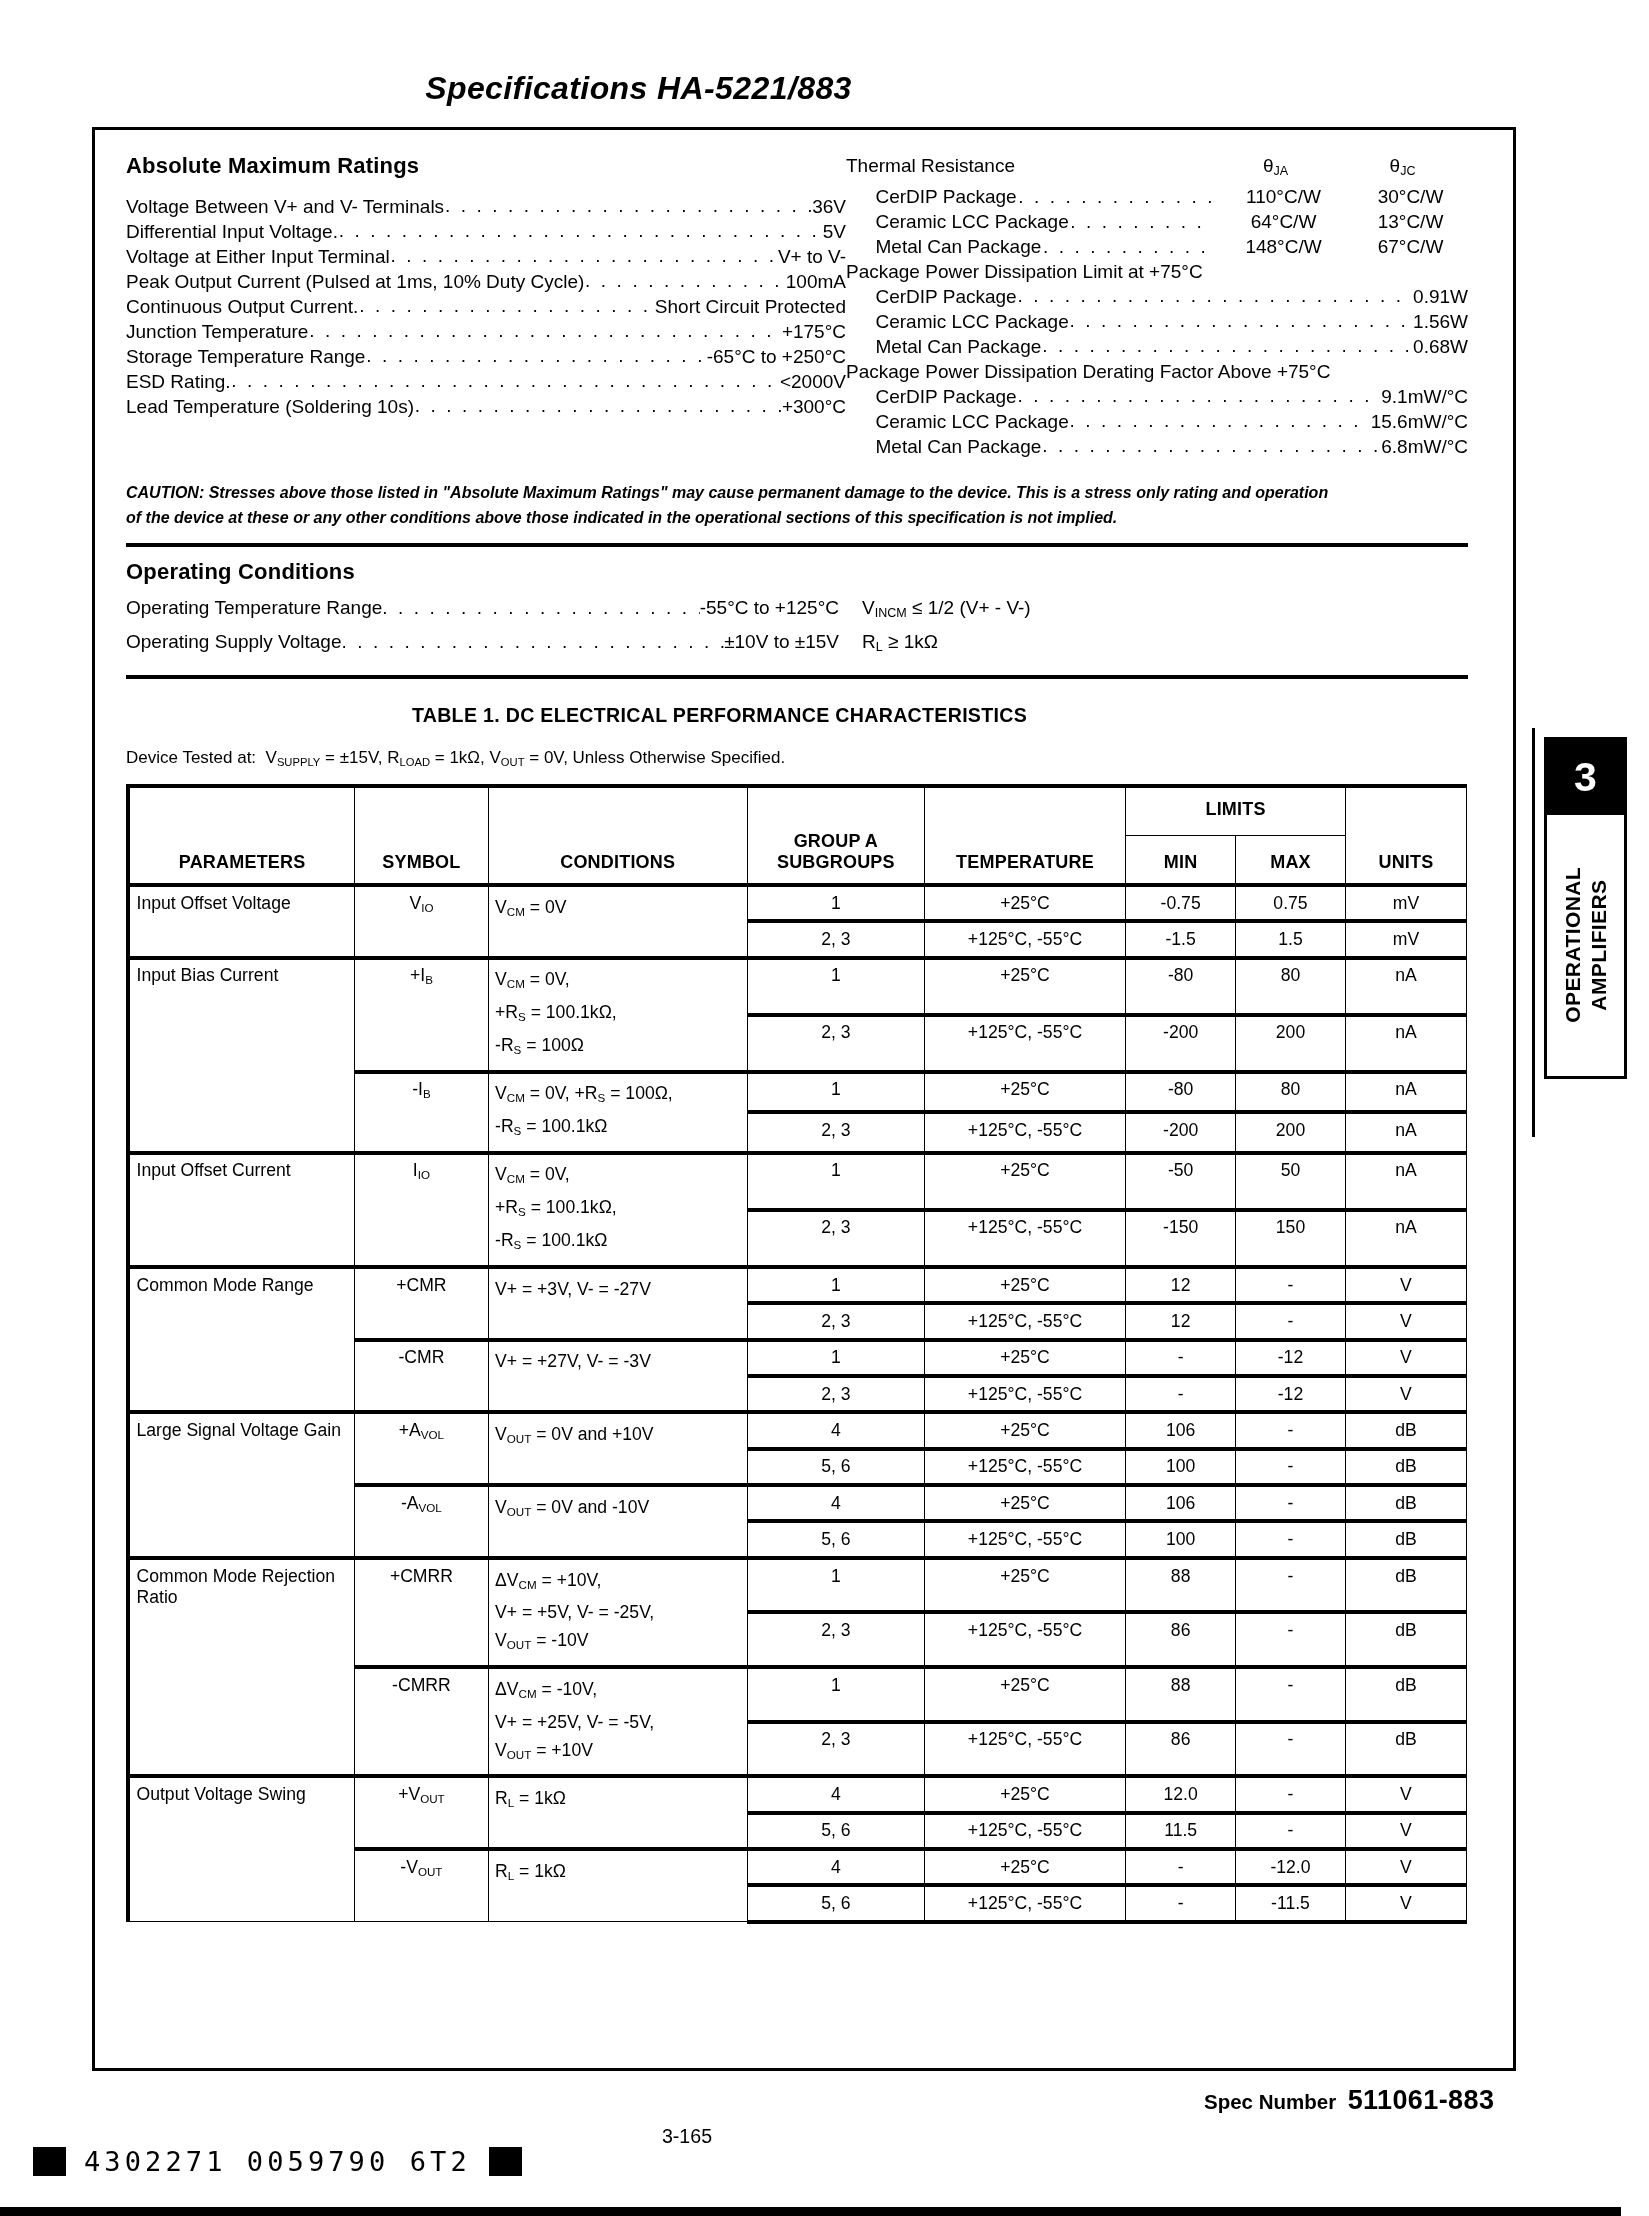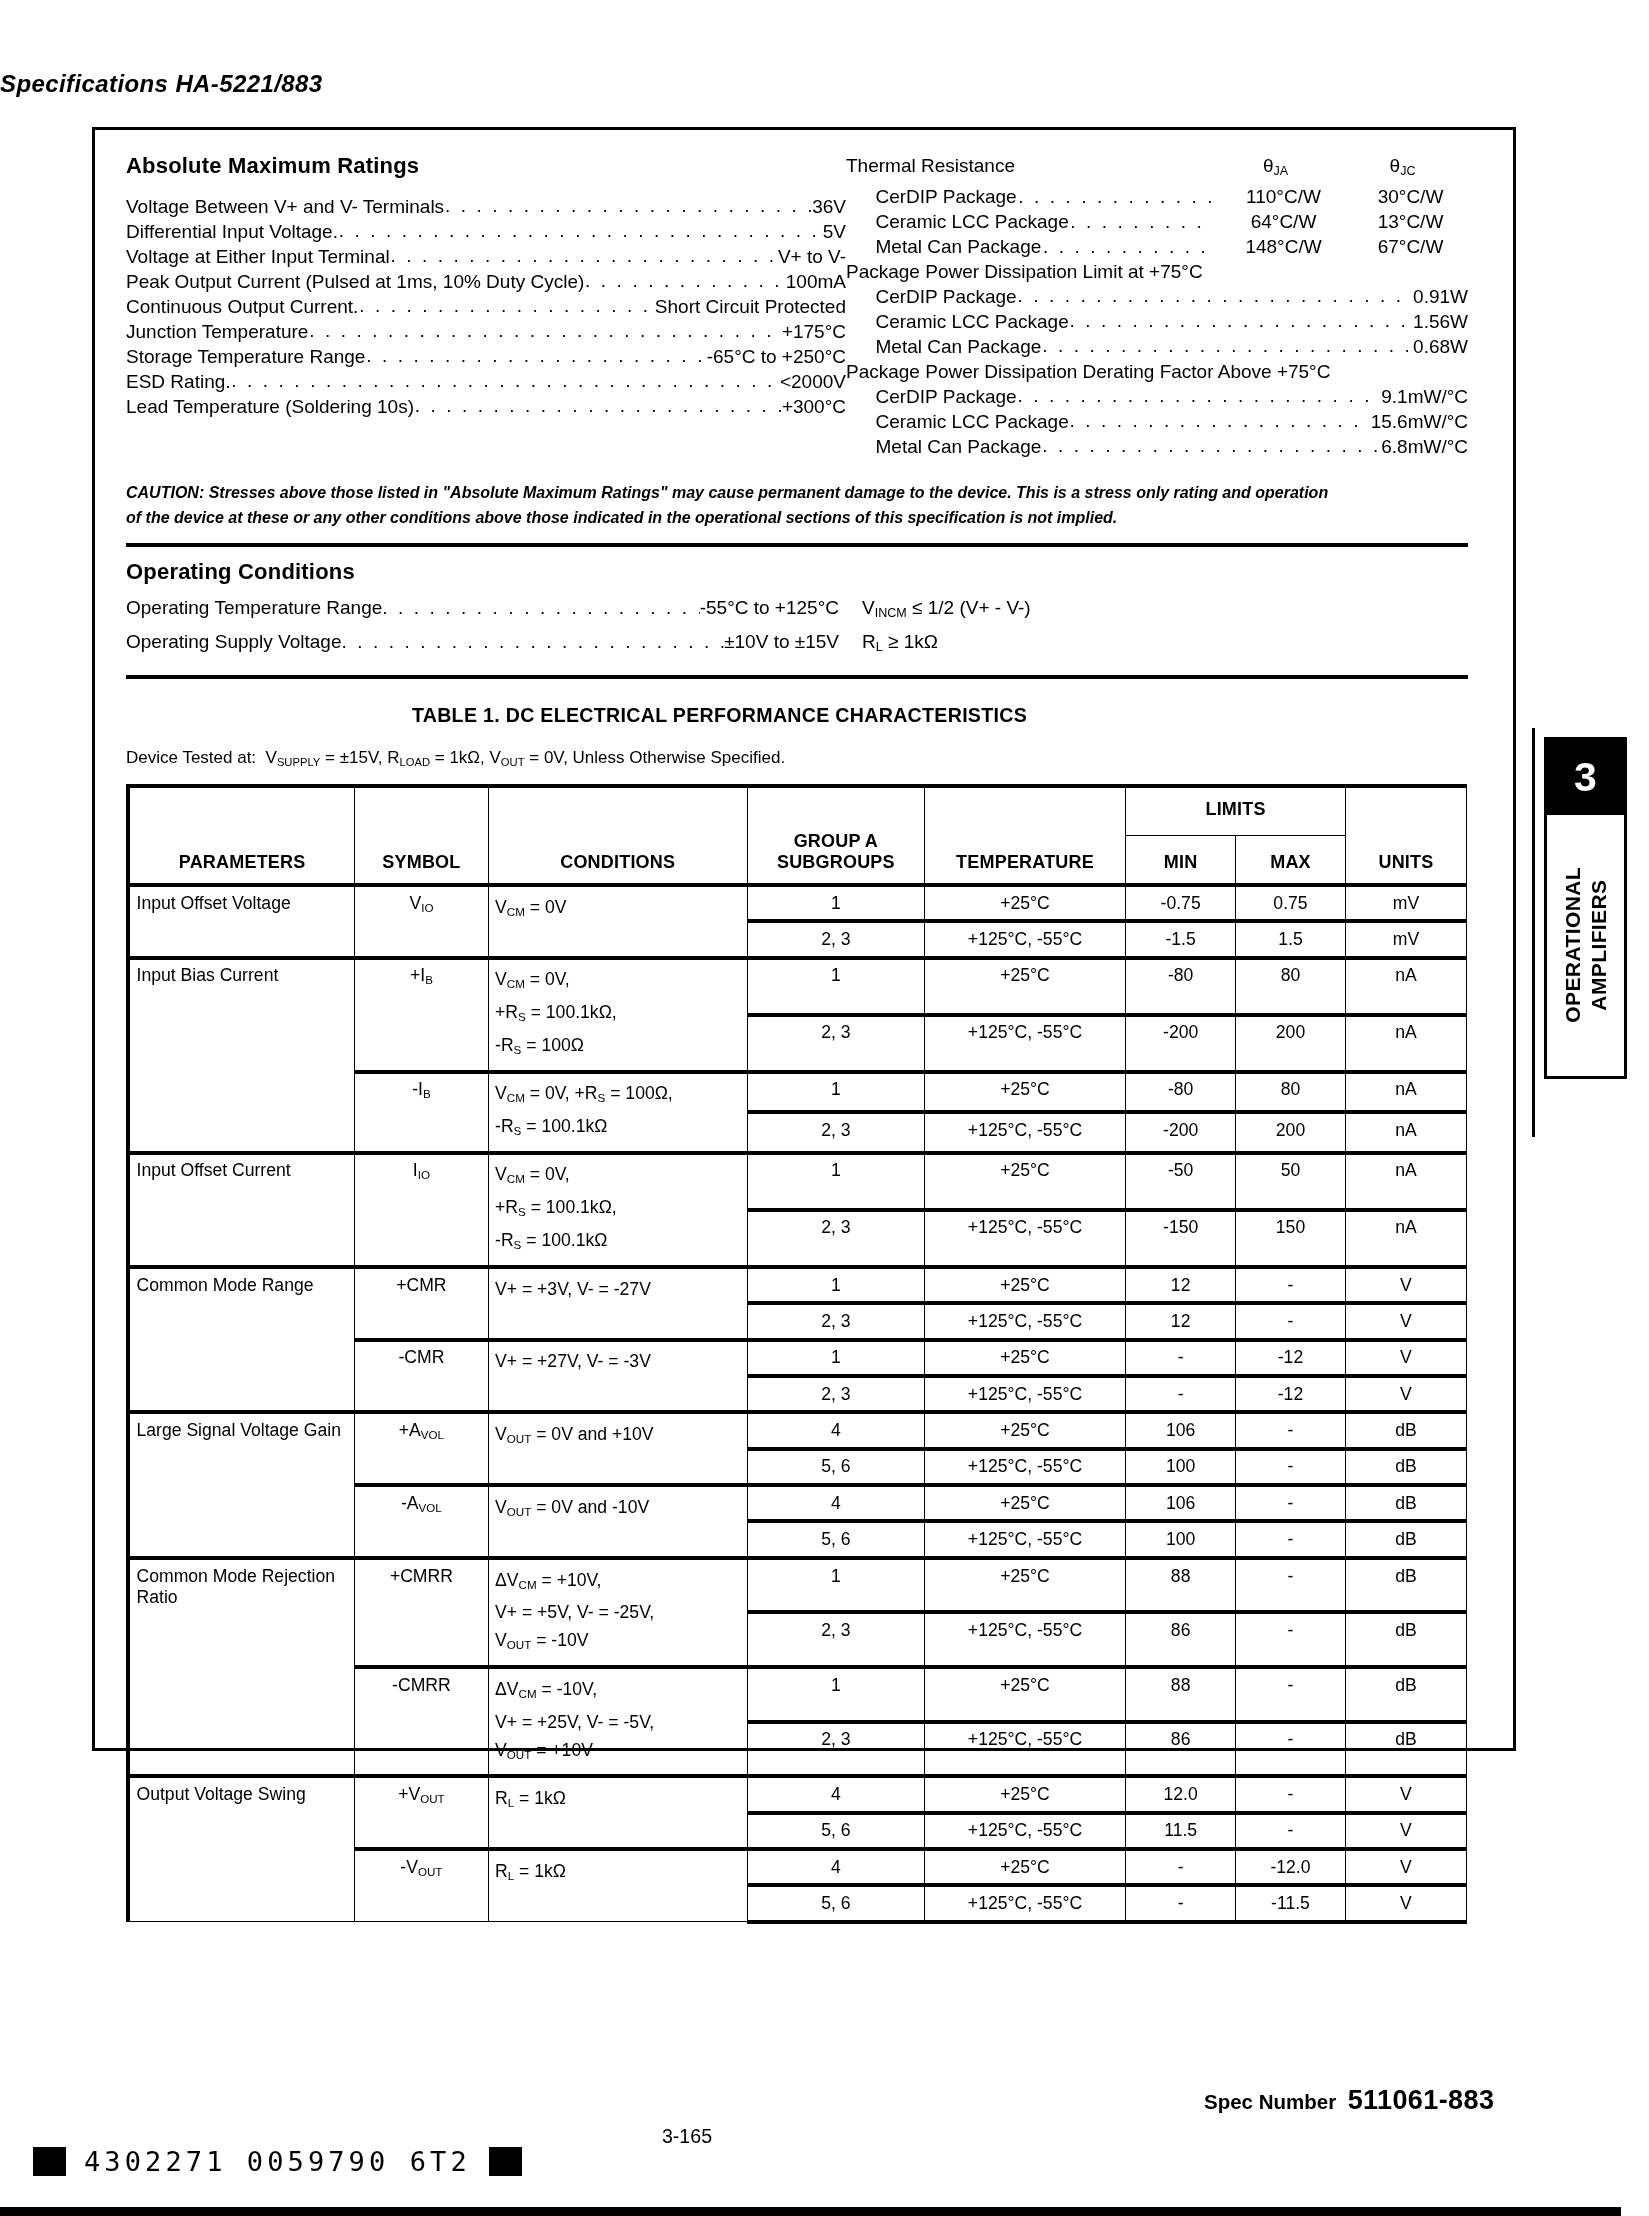--- a/index.html
+++ b/index.html
@@ -15,33 +15,34 @@
     color: #000000;
     overflow: hidden;
   }
 
   
   .page-title {
     position: absolute;
     top: 70px;
     left: 0;
     width: 1277px;
-    font-size: 24px;
+    text-align: center;
+    font-size: 32px;
     font-weight: bold;
     font-style: italic;
     letter-spacing: 0.4px;
   }
 
   
   .spec-box {
     position: absolute;
     left: 92px;
     top: 127px;
     width: 1424px;
-    height: 1624px;
+    height: 1944px;
     border: 3.3px solid #000;
     box-sizing: border-box;
   }
 
   .inner {
     position: absolute;
     left: 31px;
     top: 23px;
     right: 23px;
     bottom: 8.2px;

